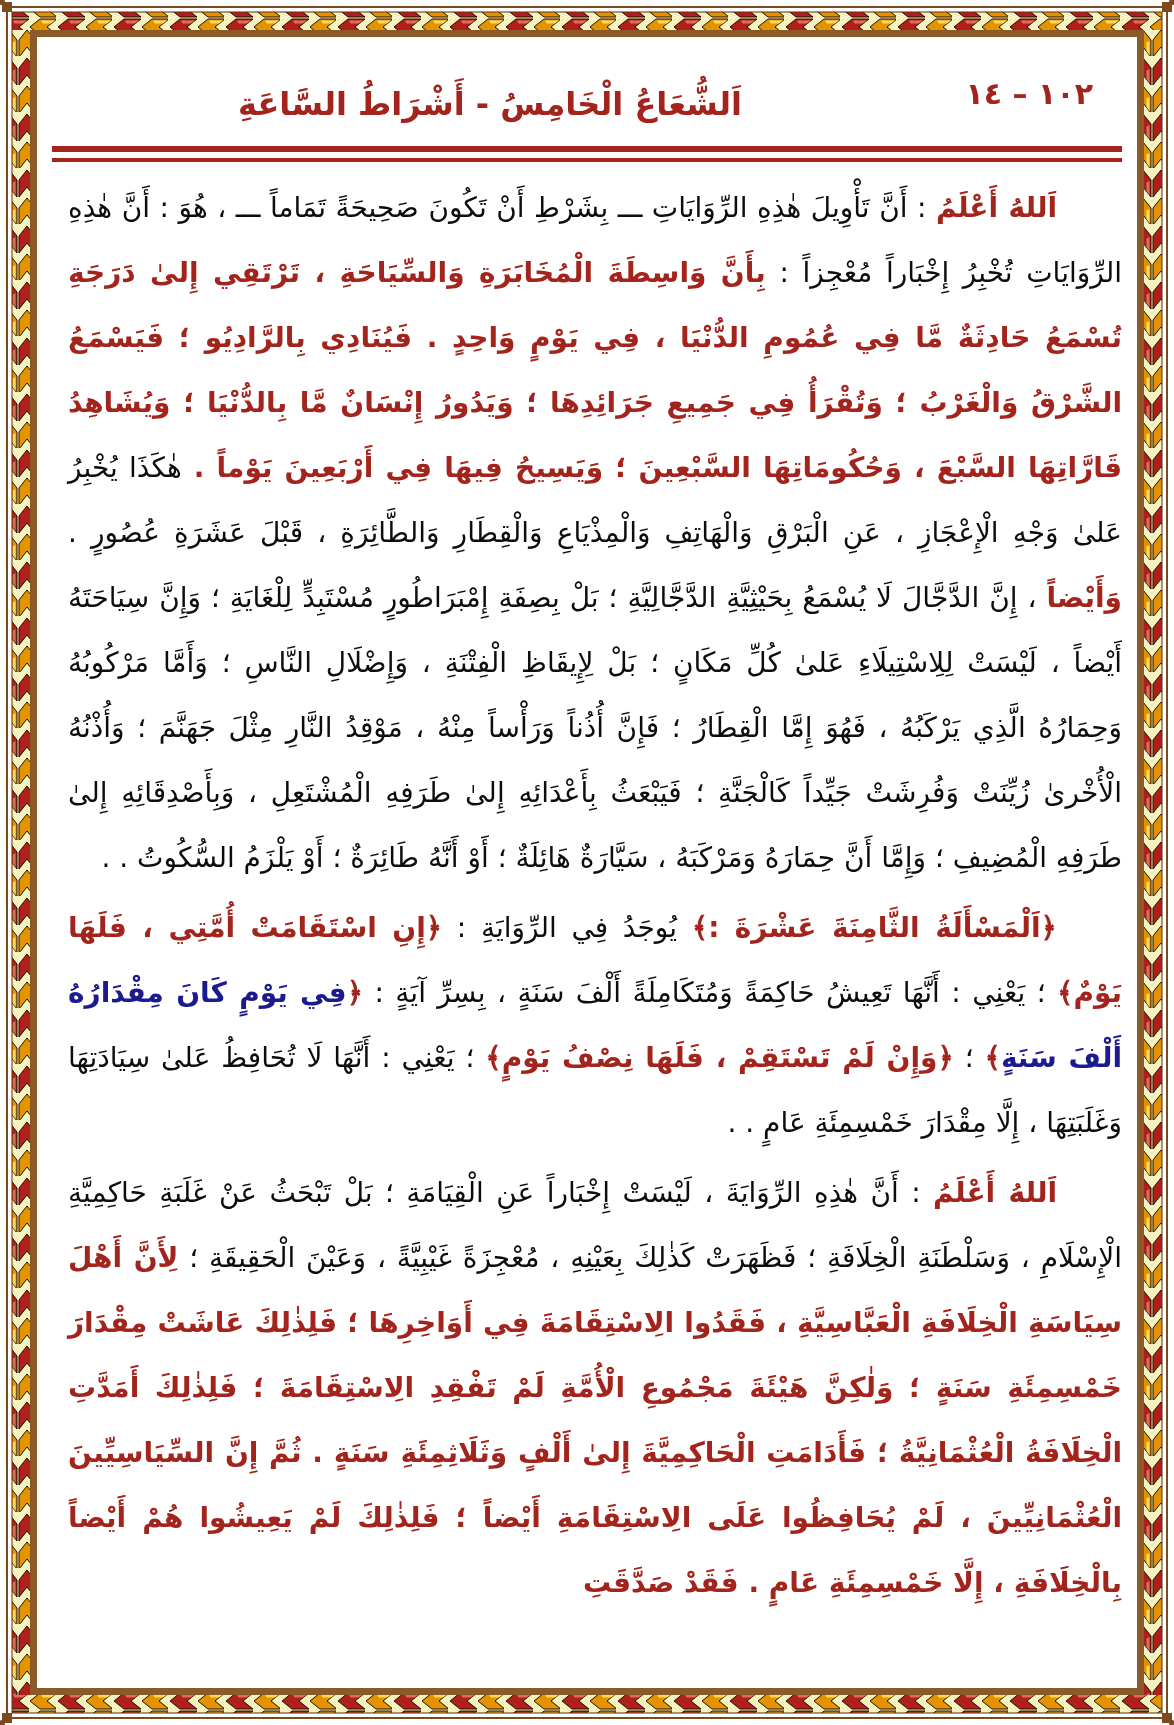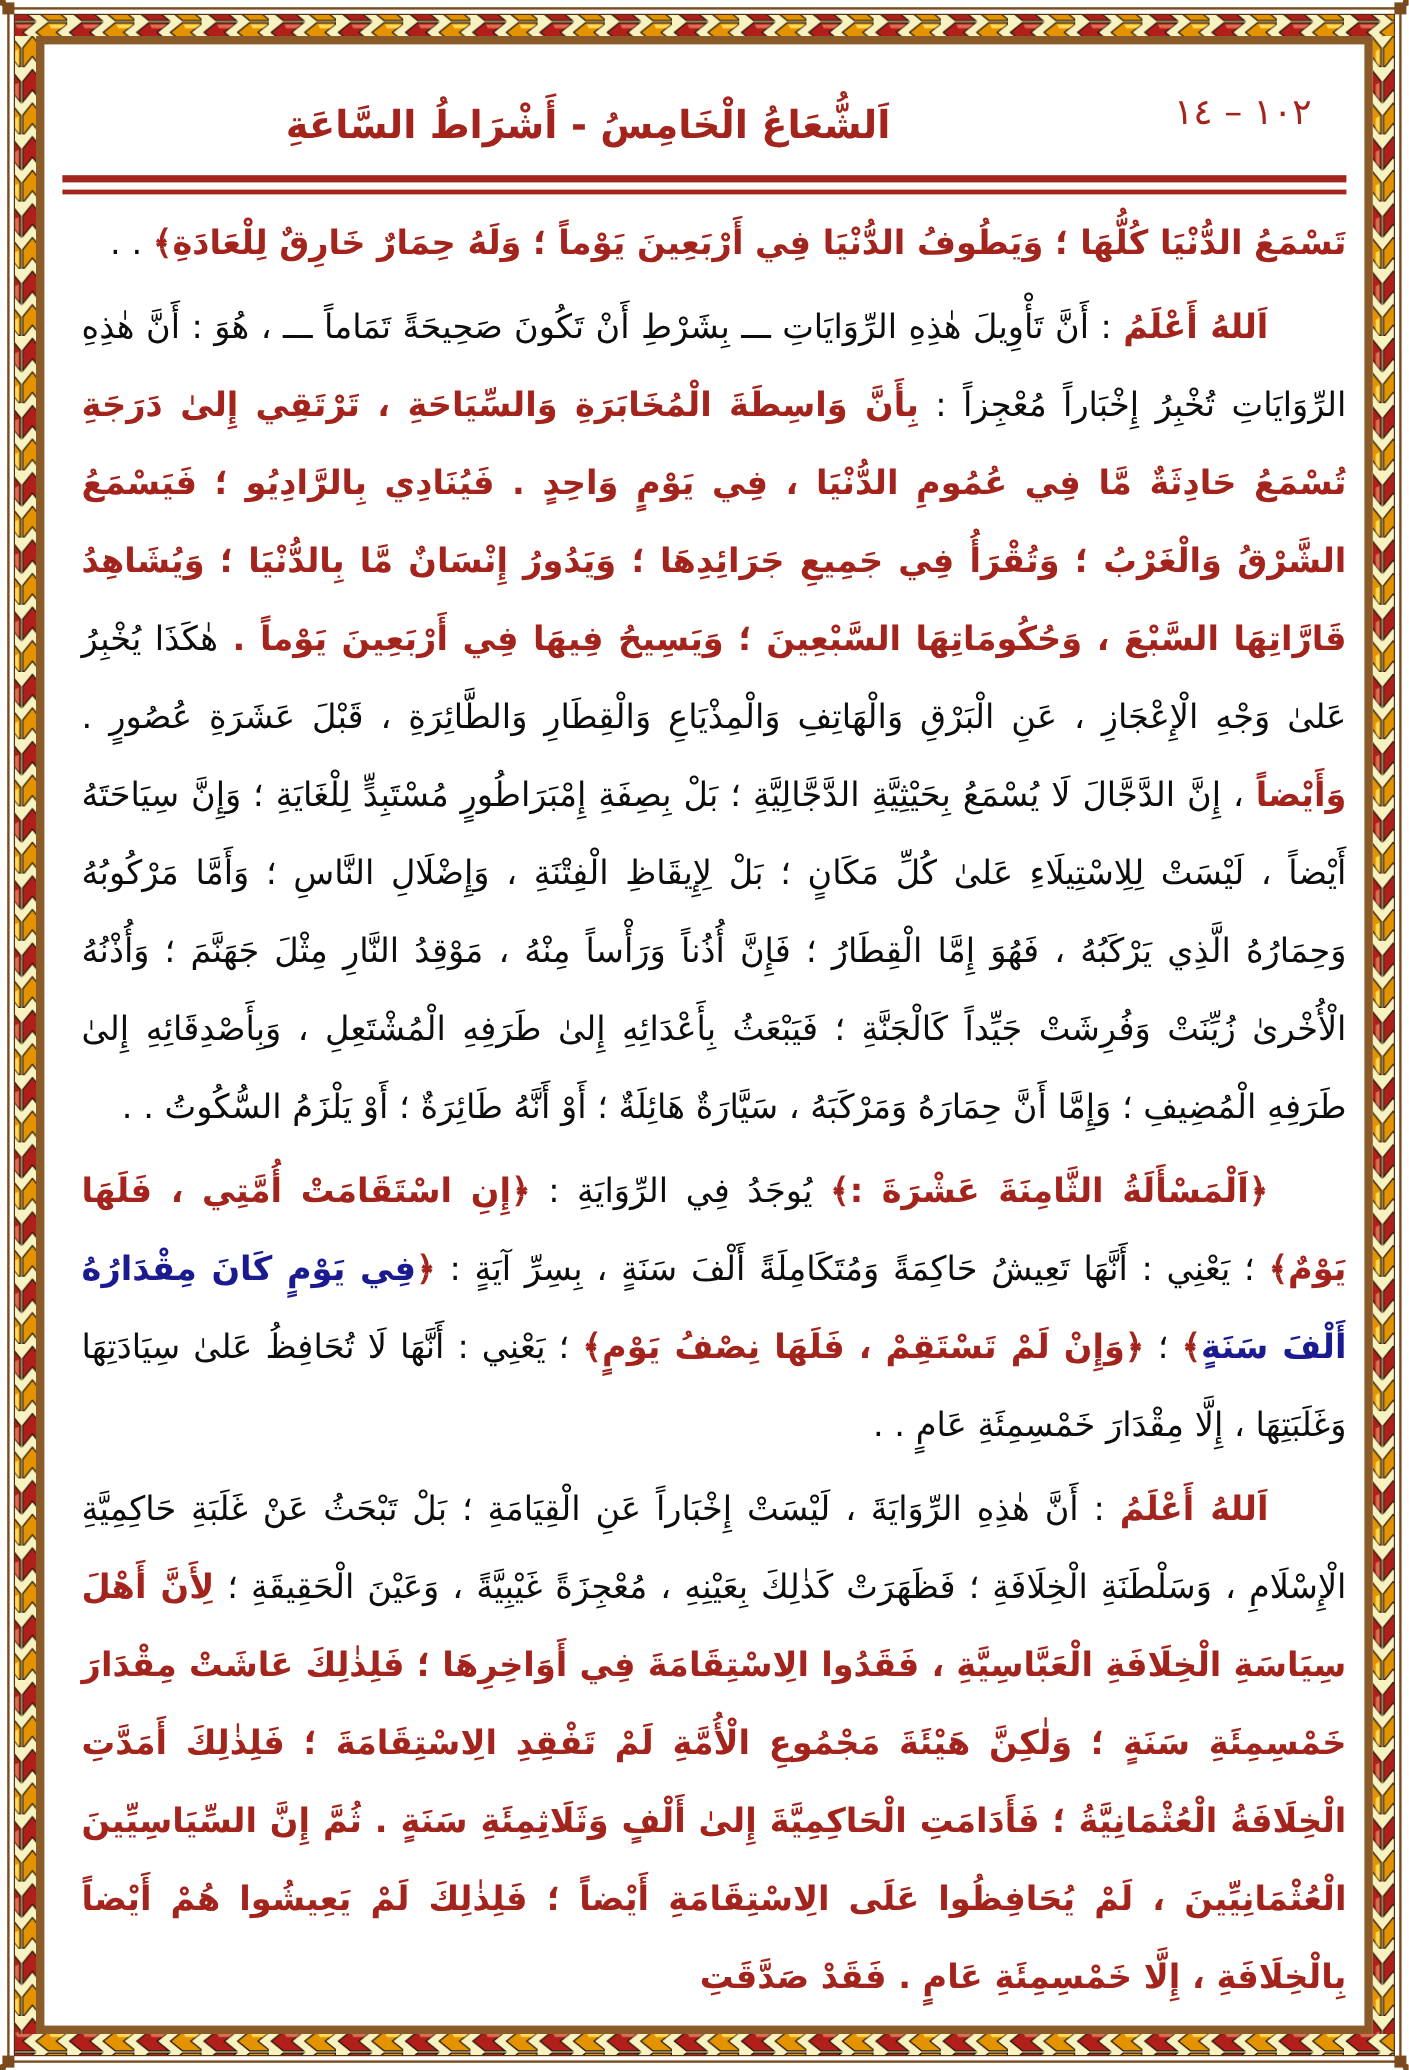--- a/index.html
+++ b/index.html
@@ -16,21 +16,21 @@
   .frame .link-a{fill:var(--border-red);stroke:#201000;stroke-width:1;}
   .frame .link-b{fill:var(--border-gold);stroke:#201000;stroke-width:1;}
   .frame .hl-a{fill:var(--hl-red);}
   .frame .hl-b{fill:var(--hl-gold);}
   .frame .outer-line{fill:none;stroke:var(--border-outer);stroke-width:2;}
   .frame .inner-line{fill:none;stroke:var(--border-brown);stroke-width:7;}
   .frame .knob{fill:var(--border-outer);}
 
   .page-number{
     position:absolute;top:76px;right:81px;
-    font-size:30px;font-weight:normal;color:var(--ink-red);
+    font-size:30px;font-weight:bold;color:var(--ink-red);
     letter-spacing:2px;
   }
   .chapter-title{
     position:absolute;top:85px;left:140px;width:700px;
     text-align:center;font-size:32px;font-weight:bold;color:var(--ink-red);
   }
   .header-rule{
     position:absolute;top:146px;left:52px;right:52px;height:6px;
     border-top:6px solid var(--ink-red);
     border-bottom:4px solid var(--ink-red);
@@ -90,19 +90,18 @@
     <circle class="knob" cx="1172" cy="1723" r="3"></circle>
   </svg>
 
   <div>
     <div class="page-number">١٠٢ – ١٤</div>
     <div class="chapter-title">اَلشُّعَاعُ الْخَامِسُ - أَشْرَاطُ السَّاعَةِ</div>
   </div>
   <div class="header-rule"></div>
 
   <div class="body-text">
-      <p class=""><span class="run-red">تَسْمَعُ الدُّنْيَا كُلُّهَا ؛ وَيَطُوفُ الدُّنْيَا فِي أَرْبَعِينَ يَوْماً ؛ وَلَهُ حِمَارٌ خَارِقٌ لِلْعَادَةِ﴾</span><span class="run-black"> . .</span></p>
       <p class="indent"><span class="run-red">اَللهُ أَعْلَمُ</span><span class="run-black"> : أَنَّ تَأْوِيلَ هٰذِهِ الرِّوَايَاتِ ـــ بِشَرْطِ أَنْ تَكُونَ صَحِيحَةً تَمَاماً ـــ ، هُوَ : أَنَّ هٰذِهِ الرِّوَايَاتِ تُخْبِرُ إِخْبَاراً مُعْجِزاً : </span><span class="run-red">بِأَنَّ وَاسِطَةَ الْمُخَابَرَةِ وَالسِّيَاحَةِ ، تَرْتَقِي إِلىٰ دَرَجَةِ تُسْمَعُ حَادِثَةٌ مَّا فِي عُمُومِ الدُّنْيَا ، فِي يَوْمٍ وَاحِدٍ . فَيُنَادِي بِالرَّادِيُو ؛ فَيَسْمَعُ الشَّرْقُ وَالْغَرْبُ ؛ وَتُقْرَأُ فِي جَمِيعِ جَرَائِدِهَا ؛ وَيَدُورُ إِنْسَانٌ مَّا بِالدُّنْيَا ؛ وَيُشَاهِدُ قَارَّاتِهَا السَّبْعَ ، وَحُكُومَاتِهَا السَّبْعِينَ ؛ وَيَسِيحُ فِيهَا فِي أَرْبَعِينَ يَوْماً . </span><span class="run-black">هٰكَذَا يُخْبِرُ عَلىٰ وَجْهِ الْإِعْجَازِ ، عَنِ الْبَرْقِ وَالْهَاتِفِ وَالْمِذْيَاعِ وَالْقِطَارِ وَالطَّائِرَةِ ، قَبْلَ عَشَرَةِ عُصُورٍ . </span><span class="run-red">وَأَيْضاً</span><span class="run-black"> ، إِنَّ الدَّجَّالَ لَا يُسْمَعُ بِحَيْثِيَّةِ الدَّجَّالِيَّةِ ؛ بَلْ بِصِفَةِ إِمْبَرَاطُورٍ مُسْتَبِدٍّ لِلْغَايَةِ ؛ وَإِنَّ سِيَاحَتَهُ أَيْضاً ، لَيْسَتْ لِلِاسْتِيلَاءِ عَلىٰ كُلِّ مَكَانٍ ؛ بَلْ لِإِيقَاظِ الْفِتْنَةِ ، وَإِضْلَالِ النَّاسِ ؛ وَأَمَّا مَرْكُوبُهُ وَحِمَارُهُ الَّذِي يَرْكَبُهُ ، فَهُوَ إِمَّا الْقِطَارُ ؛ فَإِنَّ أُذُناً وَرَأْساً مِنْهُ ، مَوْقِدُ النَّارِ مِثْلَ جَهَنَّمَ ؛ وَأُذْنُهُ الْأُخْرىٰ زُيِّنَتْ وَفُرِشَتْ جَيِّداً كَالْجَنَّةِ ؛ فَيَبْعَثُ بِأَعْدَائِهِ إِلىٰ طَرَفِهِ الْمُشْتَعِلِ ، وَبِأَصْدِقَائِهِ إِلىٰ طَرَفِهِ الْمُضِيفِ ؛ وَإِمَّا أَنَّ حِمَارَهُ وَمَرْكَبَهُ ، سَيَّارَةٌ هَائِلَةٌ ؛ أَوْ أَنَّهُ طَائِرَةٌ ؛ أَوْ يَلْزَمُ السُّكُوتُ . .</span></p>
       <p class="indent"><span class="run-red">﴿اَلْمَسْأَلَةُ الثَّامِنَةَ عَشْرَةَ :﴾</span><span class="run-black"> يُوجَدُ فِي الرِّوَايَةِ : </span><span class="run-red">﴿إِنِ اسْتَقَامَتْ أُمَّتِي ، فَلَهَا يَوْمٌ﴾</span><span class="run-black"> ؛ يَعْنِي : أَنَّهَا تَعِيشُ حَاكِمَةً وَمُتَكَامِلَةً أَلْفَ سَنَةٍ ، بِسِرِّ آيَةٍ : </span><span class="run-red">﴿</span><span class="run-blue">فِي يَوْمٍ كَانَ مِقْدَارُهُ أَلْفَ سَنَةٍ</span><span class="run-red">﴾</span><span class="run-black"> ؛ </span><span class="run-red">﴿وَإِنْ لَمْ تَسْتَقِمْ ، فَلَهَا نِصْفُ يَوْمٍ﴾</span><span class="run-black"> ؛ يَعْنِي : أَنَّهَا لَا تُحَافِظُ عَلىٰ سِيَادَتِهَا وَغَلَبَتِهَا ، إِلَّا مِقْدَارَ خَمْسِمِئَةِ عَامٍ . .</span></p>
       <p class="indent"><span class="run-red">اَللهُ أَعْلَمُ</span><span class="run-black"> : أَنَّ هٰذِهِ الرِّوَايَةَ ، لَيْسَتْ إِخْبَاراً عَنِ الْقِيَامَةِ ؛ بَلْ تَبْحَثُ عَنْ غَلَبَةِ حَاكِمِيَّةِ الْإِسْلَامِ ، وَسَلْطَنَةِ الْخِلَافَةِ ؛ فَظَهَرَتْ كَذٰلِكَ بِعَيْنِهِ ، مُعْجِزَةً غَيْبِيَّةً ، وَعَيْنَ الْحَقِيقَةِ ؛ </span><span class="run-red">لِأَنَّ أَهْلَ سِيَاسَةِ الْخِلَافَةِ الْعَبَّاسِيَّةِ ، فَقَدُوا الِاسْتِقَامَةَ فِي أَوَاخِرِهَا ؛ فَلِذٰلِكَ عَاشَتْ مِقْدَارَ خَمْسِمِئَةِ سَنَةٍ ؛ وَلٰكِنَّ هَيْئَةَ مَجْمُوعِ الْأُمَّةِ لَمْ تَفْقِدِ الِاسْتِقَامَةَ ؛ فَلِذٰلِكَ أَمَدَّتِ الْخِلَافَةُ الْعُثْمَانِيَّةُ ؛ فَأَدَامَتِ الْحَاكِمِيَّةَ إِلىٰ أَلْفٍ وَثَلَاثِمِئَةِ سَنَةٍ . ثُمَّ إِنَّ السِّيَاسِيِّينَ الْعُثْمَانِيِّينَ ، لَمْ يُحَافِظُوا عَلَى الِاسْتِقَامَةِ أَيْضاً ؛ فَلِذٰلِكَ لَمْ يَعِيشُوا هُمْ أَيْضاً بِالْخِلَافَةِ ، إِلَّا خَمْسِمِئَةِ عَامٍ . فَقَدْ صَدَّقَتِ</span></p>
     </div>
 
 </div>
 
 </body></html>

